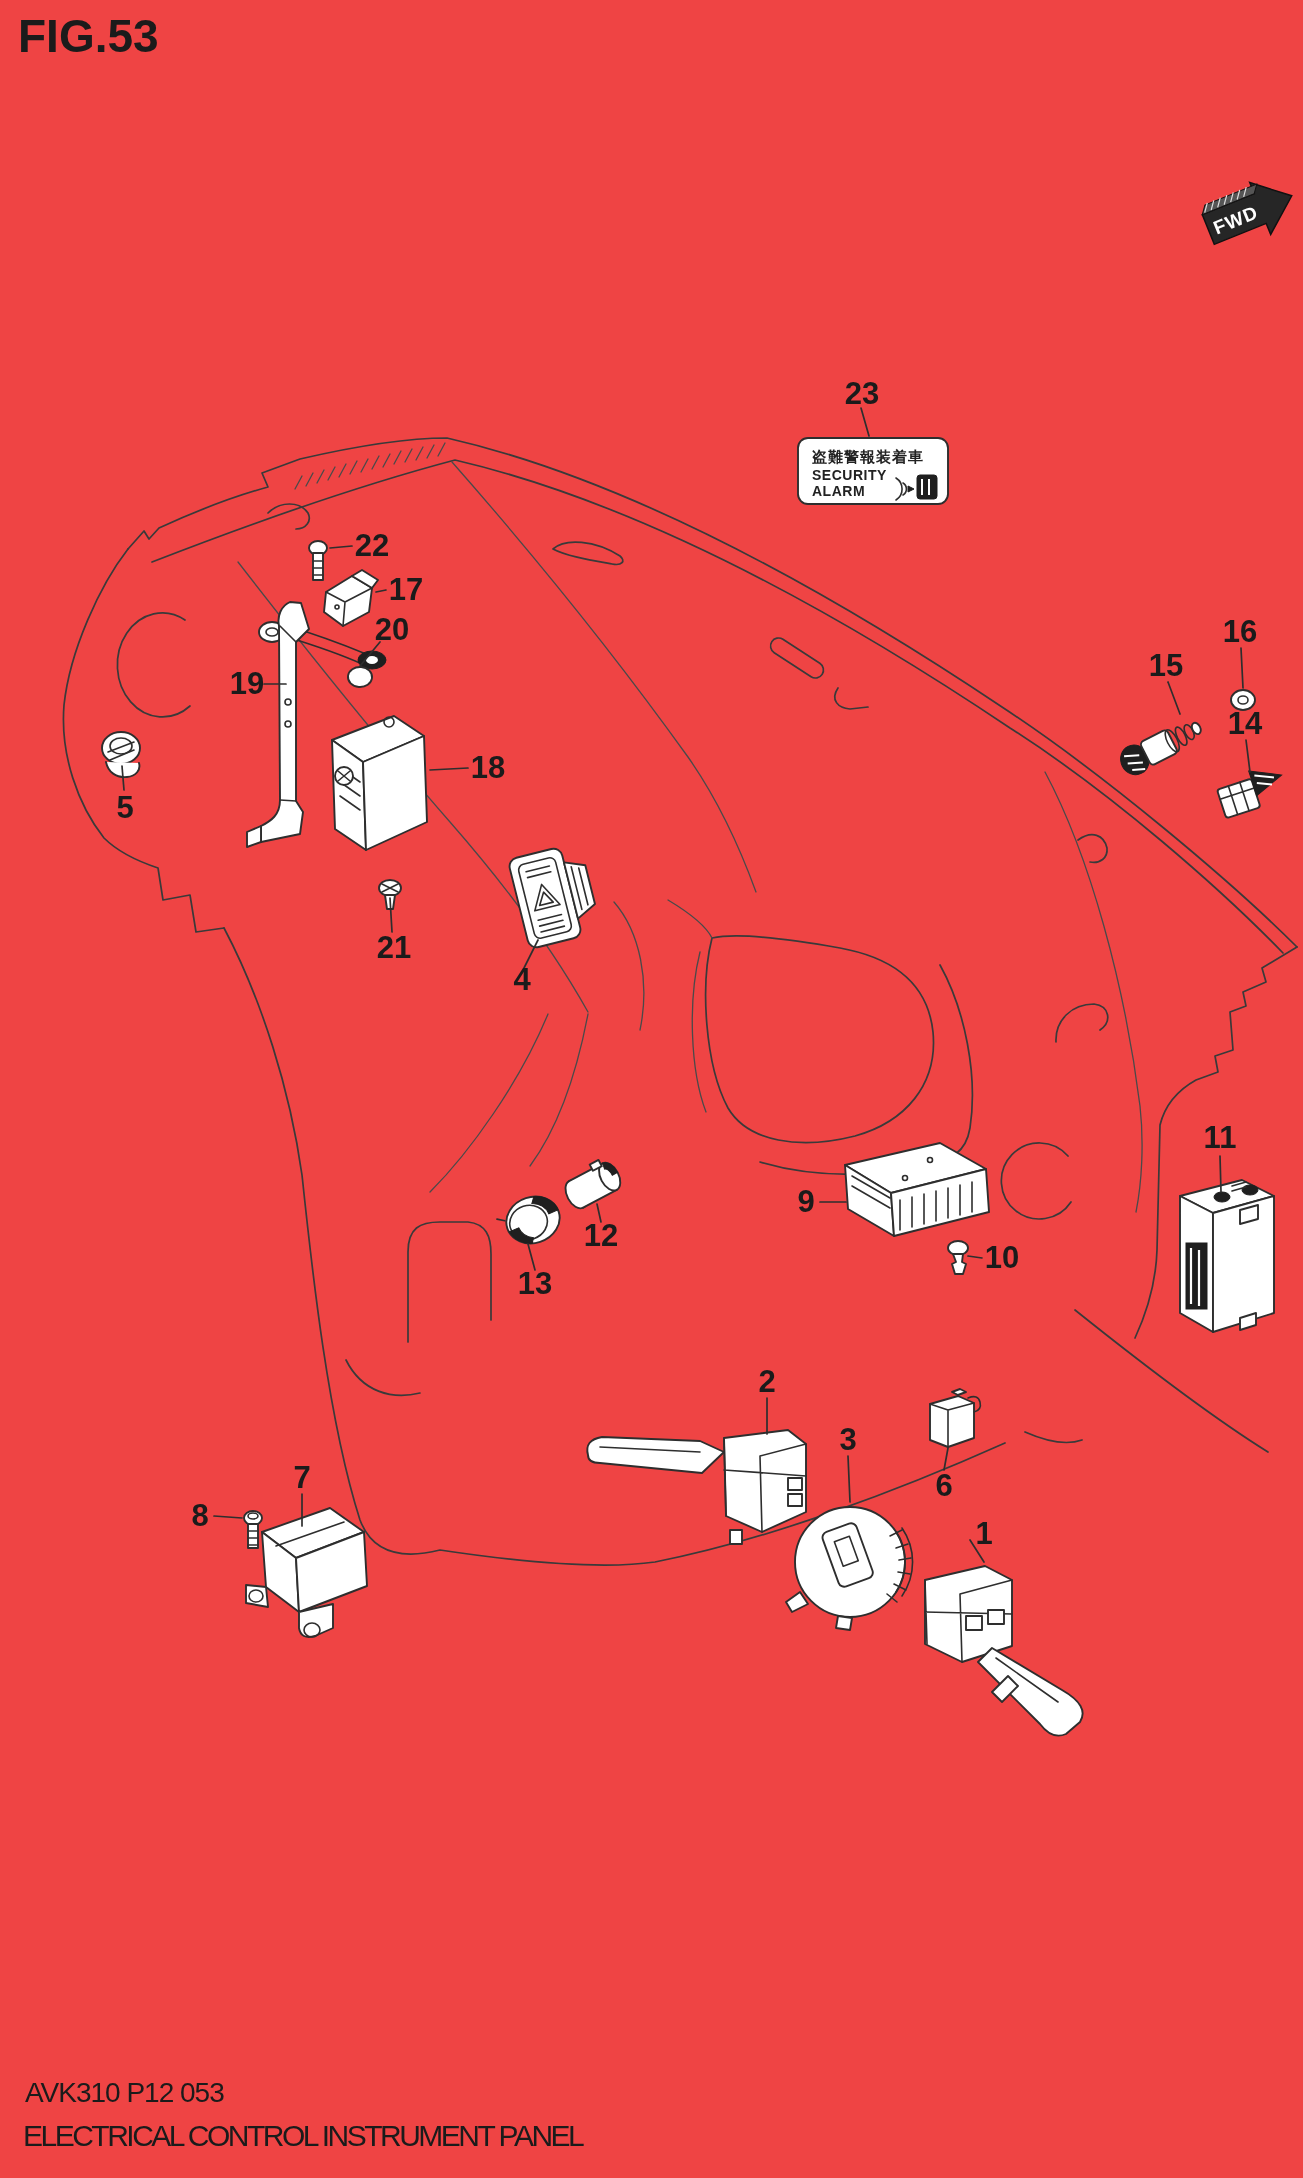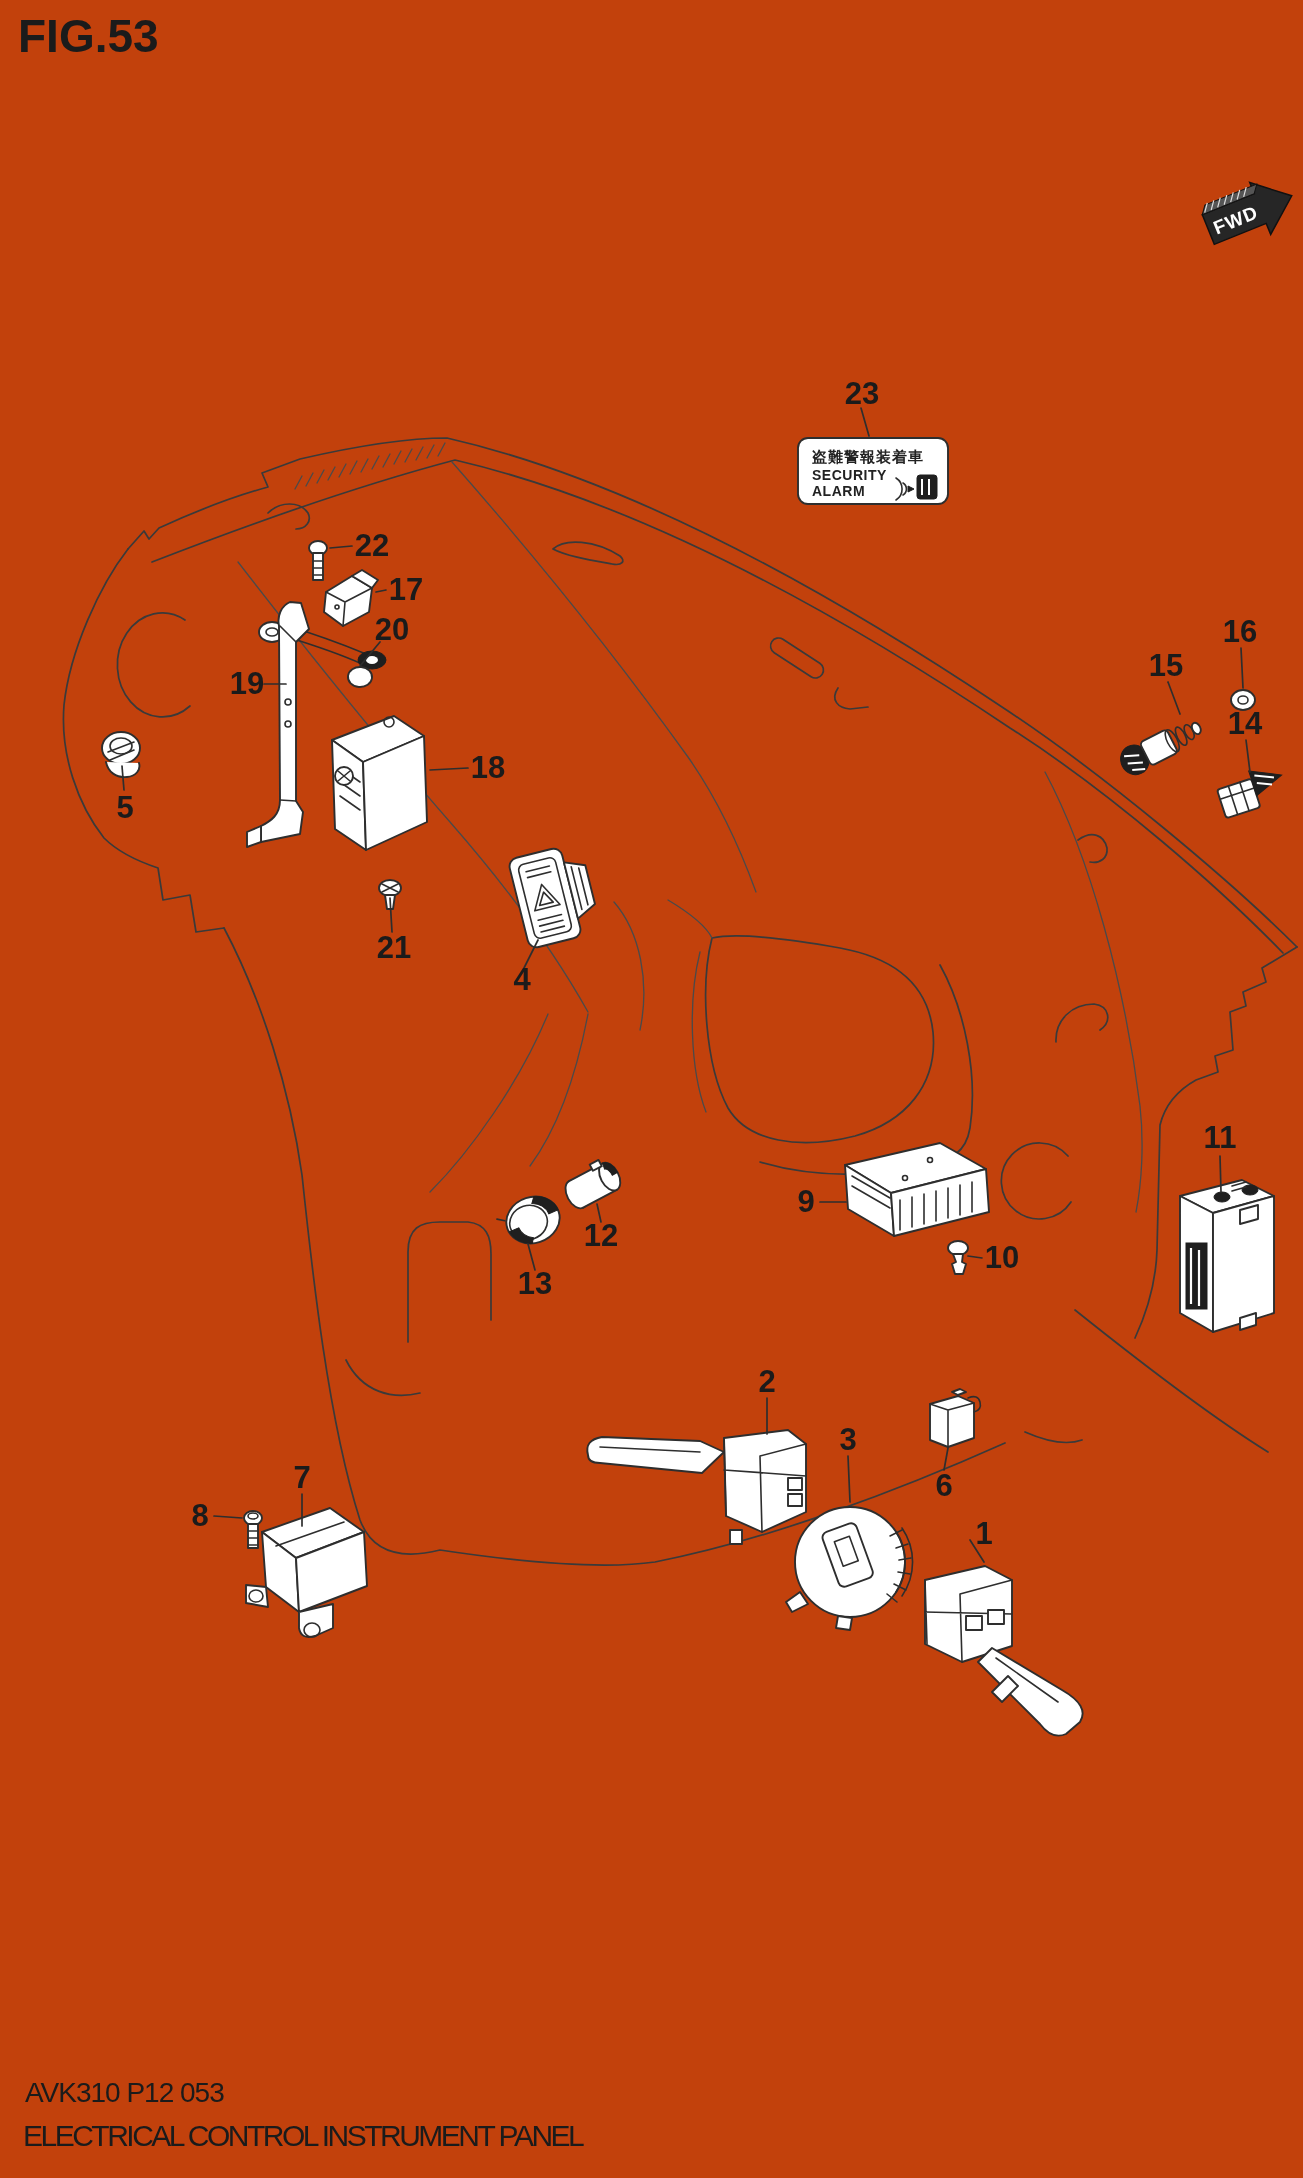--- a/index.html
+++ b/index.html
@@ -1,16 +1,16 @@
 <!DOCTYPE html>
 <html><head>
 <meta charset="utf-8">
 <style>
   html,body{margin:0;padding:0;background:#ffffff;}
-  .page{position:relative;width:1303px;height:2178px;background:#c2410c;overflow:hidden;
+  .page{position:relative;width:1303px;height:2178px;background:#ef4444;overflow:hidden;
         font-family:"Liberation Sans", sans-serif;}
   svg{position:absolute;left:0;top:0;}
   .outline{fill:none;stroke:#3a3a3a;stroke-width:1.7;stroke-linecap:round;stroke-linejoin:round;}
   .thin{fill:none;stroke:#4a4a4a;stroke-width:1.3;stroke-linecap:round;stroke-linejoin:round;}
   .part{fill:#ffffff;stroke:#2e2e2e;stroke-width:1.9;stroke-linecap:round;stroke-linejoin:round;}
   .partline{fill:none;stroke:#2e2e2e;stroke-width:1.6;stroke-linecap:round;stroke-linejoin:round;}
   .dark{fill:#1f1f1f;stroke:#1f1f1f;stroke-width:1;}
   .leader{fill:none;stroke:#2e2e2e;stroke-width:1.7;stroke-linecap:round;}
   .callout{font:700 31px "Liberation Sans",sans-serif;fill:#1b1b1b;text-anchor:middle;}
   .titleTxt{font:700 46px "Liberation Sans",sans-serif;fill:#1b1b1b;}

